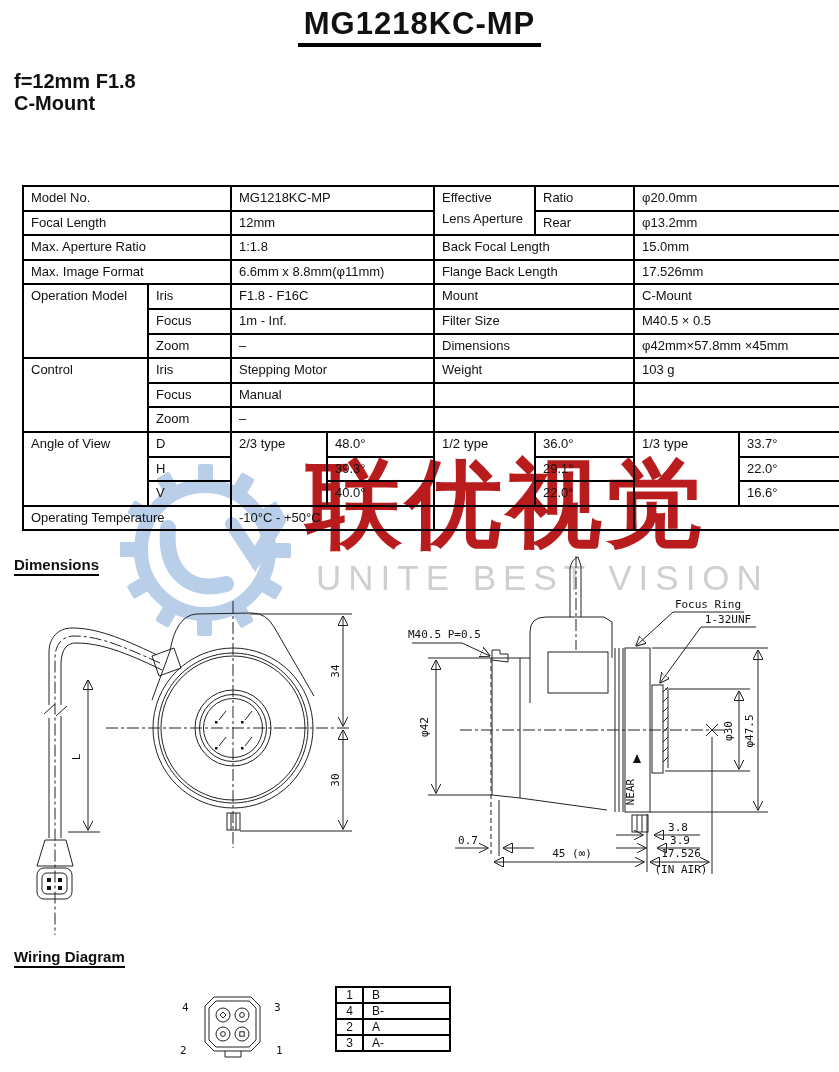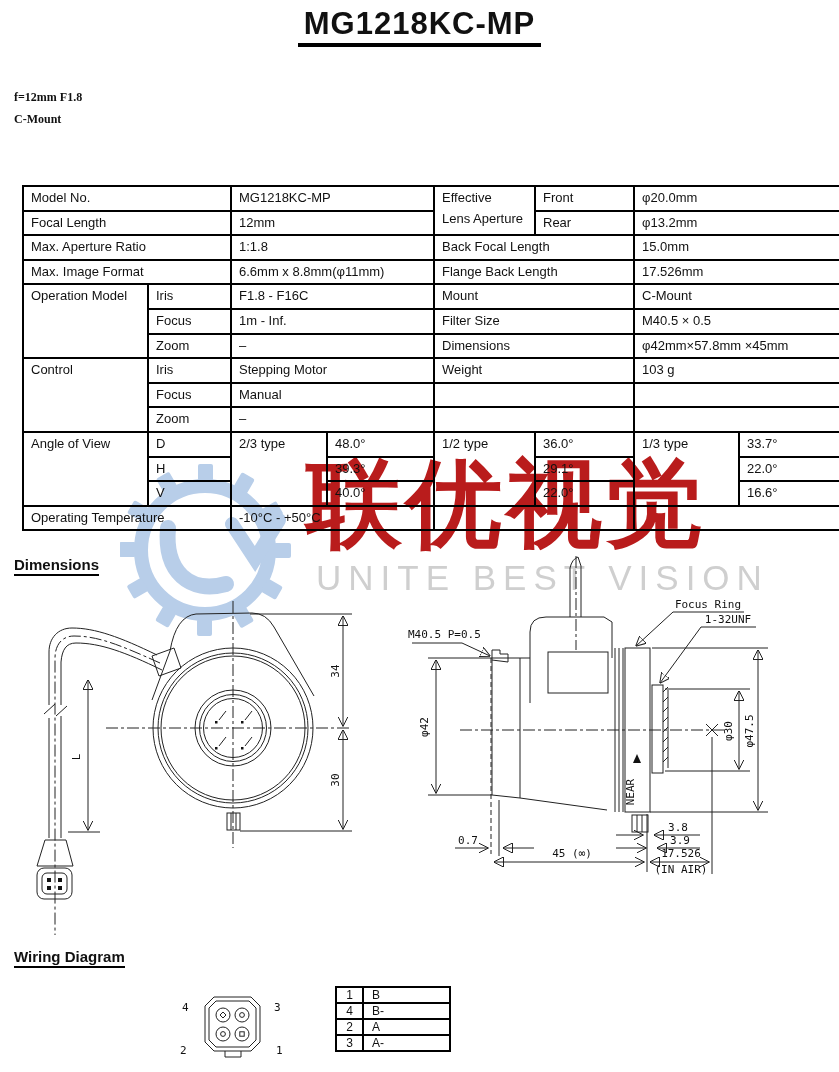--- a/index.html
+++ b/index.html
@@ -20,21 +20,21 @@
     left:316px;top:558px;width:420px;
     font-size:35px;font-weight:400;letter-spacing:7px;line-height:40px;
     color:#cfcfcf;white-space:nowrap;
   }
   
   .title-wrap{z-index:2;left:0;top:6px;width:839px;text-align:center;}
   .title{
     display:inline-block;font-size:31px;font-weight:700;letter-spacing:1px;
     border-bottom:4px solid #000;padding:0 6px 1px 6px;
   }
-  .desc{z-index:2;left:14px;top:86px;font-size:12px;font-weight:700;line-height:22px;font-family:Liberation Serif, serif;}
+  .desc{z-index:2;left:14px;top:70px;font-size:20px;font-weight:700;line-height:22px;}
   
   table.spec{
     z-index:2;left:22px;top:185px;position:absolute;
     border-collapse:collapse;table-layout:fixed;width:819px;
     background:transparent;
   }
   table.spec td{
     border:2px solid #000;height:22.6px;padding:0 2px 0 7px;
     font-size:13px;line-height:21px;vertical-align:top;overflow:hidden;
     white-space:nowrap;background:transparent;
@@ -122,21 +122,21 @@
       <col style="width:101px">
         <col style="width:99px">
         <col style="width:105px">
         <col style="width:101px">
     </colgroup>
     <tbody>
         <tr>
       <td colspan="2">Model No.</td>
       <td colspan="2">MG1218KC-MP</td>
       <td rowspan="2" class="two-line"><span>Effective</span><br><span>Lens Aperture</span></td>
-      <td>Front</td>
+      <td>Ratio</td>
       <td colspan="2">φ20.0mm</td>
     </tr>
     <tr>
       <td colspan="2">Focal Length</td>
       <td colspan="2">12mm</td>
       <td>Rear</td>
       <td colspan="2">φ13.2mm</td>
     </tr>
     <tr>
       <td colspan="2">Max. Aperture Ratio</td>

